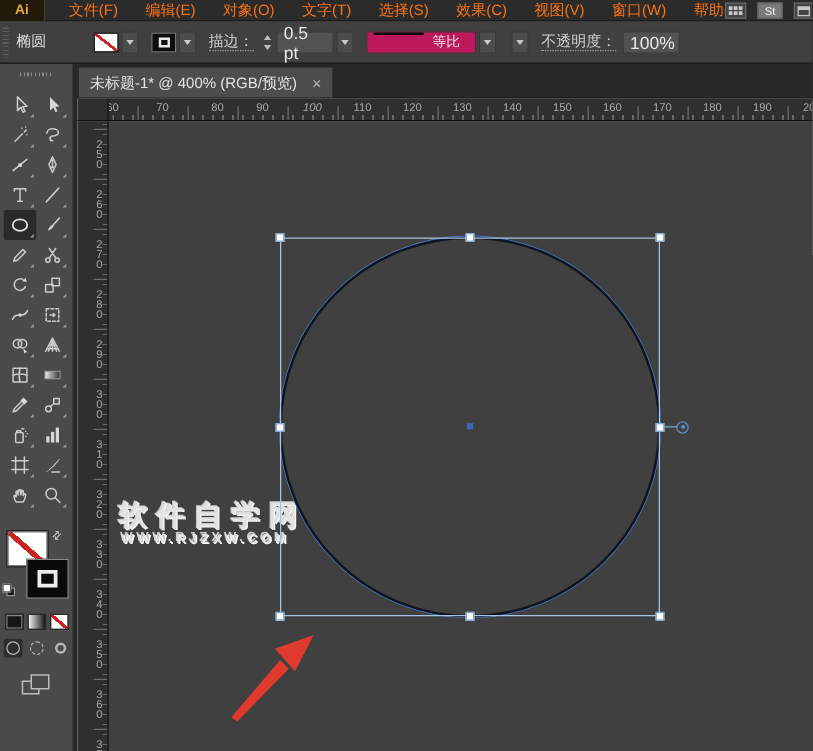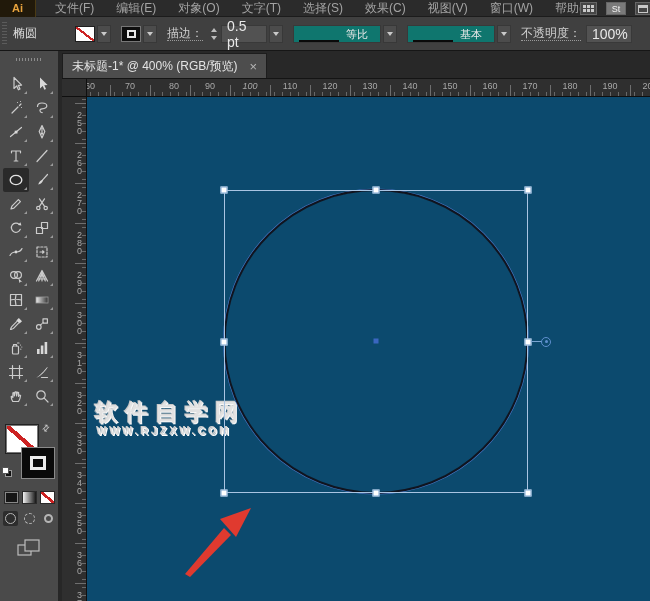--- a/index.html
+++ b/index.html
@@ -6,21 +6,21 @@
   html,body { width:650px; height:601px; overflow:hidden; background:#2c2c2c;
     font-family:"Liberation Sans","DejaVu Sans",sans-serif; }
   .app { width:650px; height:601px; display:flex; flex-direction:column; }
 
   
   .menubar { height:17px; background:#2b2b2b; border-bottom:1px solid #1c1c1c;
     display:flex; align-items:center; position:relative; flex:0 0 17px; }
   .ai-logo { width:36px; height:17px; background:#21190a; border-right:1px solid #4a3a14;
     color:#e8a33d; font-weight:bold; font-size:11px; display:flex; align-items:center; justify-content:center; }
   .menu-items { display:flex; margin-left:8px; }
-  .menu-item { color:#a3a3a3; font-size:12px; padding:0 11px; line-height:17px; white-space:nowrap; }
+  .menu-item { color:#f97316; font-size:12px; padding:0 11px; line-height:17px; white-space:nowrap; }
   .mb-right { position:absolute; right:0; top:0; height:17px; display:flex; align-items:center;padding-left:20px; }
   .mb-btn { height:13px; margin-right:9px; background:#454545; border:1px solid #666;
     display:flex; align-items:center; justify-content:center; }
   .mb-btn.grid { width:17px; }
   .mb-btn.st { width:20px; background:#7a7a7a; color:#f2f2f2; font-size:9px; }
   .mb-btn.layout { width:15px; margin-right:0; border-right:none; }
   .gicon { display:grid; grid-template-columns:repeat(3,3px); grid-gap:1px; }
   .gicon i { width:3px; height:3px; background:#c9c9c9; }
   .licon { width:10px; height:8px; border:1px solid #c9c9c9; border-top-width:3px; }
 
@@ -40,22 +40,22 @@
     border-top:4px solid #c9c9c9; }
   .lbl { color:#cfcfcf; margin-right:5px; }
   .lbl u { text-decoration:none; border-bottom:1px dotted #9a9a9a; }
   .stepper { display:flex; flex-direction:column; margin-right:2px; }
   .stepper span { width:11px; height:8px; display:flex; align-items:center; justify-content:center; }
   .tri-up { width:0;height:0;border-left:3px solid transparent;border-right:3px solid transparent;border-bottom:4px solid #bdbdbd; }
   .tri-dn { width:0;height:0;border-left:3px solid transparent;border-right:3px solid transparent;border-top:4px solid #bdbdbd; }
   .field { height:18px; background:#525252; border:1px solid #393939; color:#e8e8e8;
     font-size:14px; display:flex; align-items:center; padding:0 5px; }
   .f-stroke { width:46px; }
-  .combo { width:88px; height:18px; background:#0f766e; border:1px solid #393939;
-    display:flex; align-items:flex-end; padding:0 5px; }
+  .combo { width:88px; height:18px; background:#be185d; border:1px solid #393939;
+    display:flex; align-items:flex-start; padding:0 5px; }
   .combo .line { width:40px; height:2px; background:#0a0a0a; margin-right:7px; flex:0 0 auto; }
   .combo .cv { color:#e8e8e8; font-size:11px; white-space:nowrap; }
   .f-opacity { width:46px; }
 
   
   .mainrow { flex:1; display:flex; min-height:0; }
   .toolcol { flex:0 0 58px; background:#4a4a4a; border-right:4px solid #272727; display:flex; flex-direction:column; align-items:center; }
   .rightcol { flex:1; display:flex; flex-direction:column; min-width:0; }
   .tabstrip { flex:0 0 28px; background:#282828; border-bottom:1px solid #141414; display:flex; align-items:flex-end; }
   .doctab { height:25px; background:#4d4d4d; border:1px solid #1d1d1d; border-bottom:none;
@@ -72,21 +72,21 @@
     background-size:100% 4px; background-position:3px bottom; background-repeat:no-repeat; }
   .hruler .rlab { position:absolute; top:2px; transform:translateX(-50%); color:#a8a8a8; font-size:9px; }
   .hruler .rtick { position:absolute; bottom:0; width:1px; height:11px; background:#6e6e6e; }
   .vruler { position:absolute; left:0; top:18px; bottom:0; width:25px; background:#2f2f2f;
     border-right:1px solid #0f0f0f; overflow:hidden; z-index:2;
     background-image:repeating-linear-gradient(to bottom,#686868 0 1px,transparent 1px 8px);
     background-size:4px 100%; background-position:right 2px; background-repeat:no-repeat; }
   .vruler .rlab { position:absolute; right:4px; transform:translateY(-50%); color:#a8a8a8;
     font-size:9px; line-height:8px; white-space:pre-line; text-align:center; }
   .vruler .rtick { position:absolute; right:0; height:1px; width:11px; background:#6e6e6e; }
-  .canvas { position:absolute; left:25px; top:18px; right:0; bottom:0; background:#0c4a6e; overflow:hidden; }
+  .canvas { position:absolute; left:25px; top:18px; right:0; bottom:0; background:#404040; overflow:hidden; }
 
   .wm1 { position:absolute; left:8px; top:300px; font-size:23px; font-weight:bold; letter-spacing:7px;
     color:#e2e2e2; text-shadow:1px 1px 0 #f8f8f8,-1px -1px 0 #c8c8c8; }
   .wm2 { position:absolute; left:10px; top:328px; font-size:10.5px; font-weight:bold; letter-spacing:3px;
     color:#dedede; text-shadow:1px 1px 0 #fff,-1px -1px 0 #cecece; }
 
   .bbox { position:absolute; left:137px; top:93px; width:304px; height:303px;
     border:1px solid #a9c4e2; }
   .shape-svg { position:absolute; left:133px; top:89px; width:312px; height:311px; }
   .handle { position:absolute; width:7px; height:7px; background:#fff; border:1px solid #7aa5d2;
@@ -197,24 +197,20 @@
     <span class="caret-btn">
         <span class="caret"></span>
       </span>
     <span class="combo">
       <span class="line"></span>
       <span class="cv">等比</span>
     </span>
     <span class="caret-btn">
         <span class="caret"></span>
       </span>
-    <span class="combo">
-      <span class="line"></span>
-      <span class="cv">基本</span>
-    </span>
     <span class="caret-btn">
         <span class="caret"></span>
       </span>
     <span class="lbl"><u>不透明度：</u></span>
     <span class="field f-opacity">100%</span>
   </div>
 
   <div class="mainrow">
 
     <div class="toolcol">

